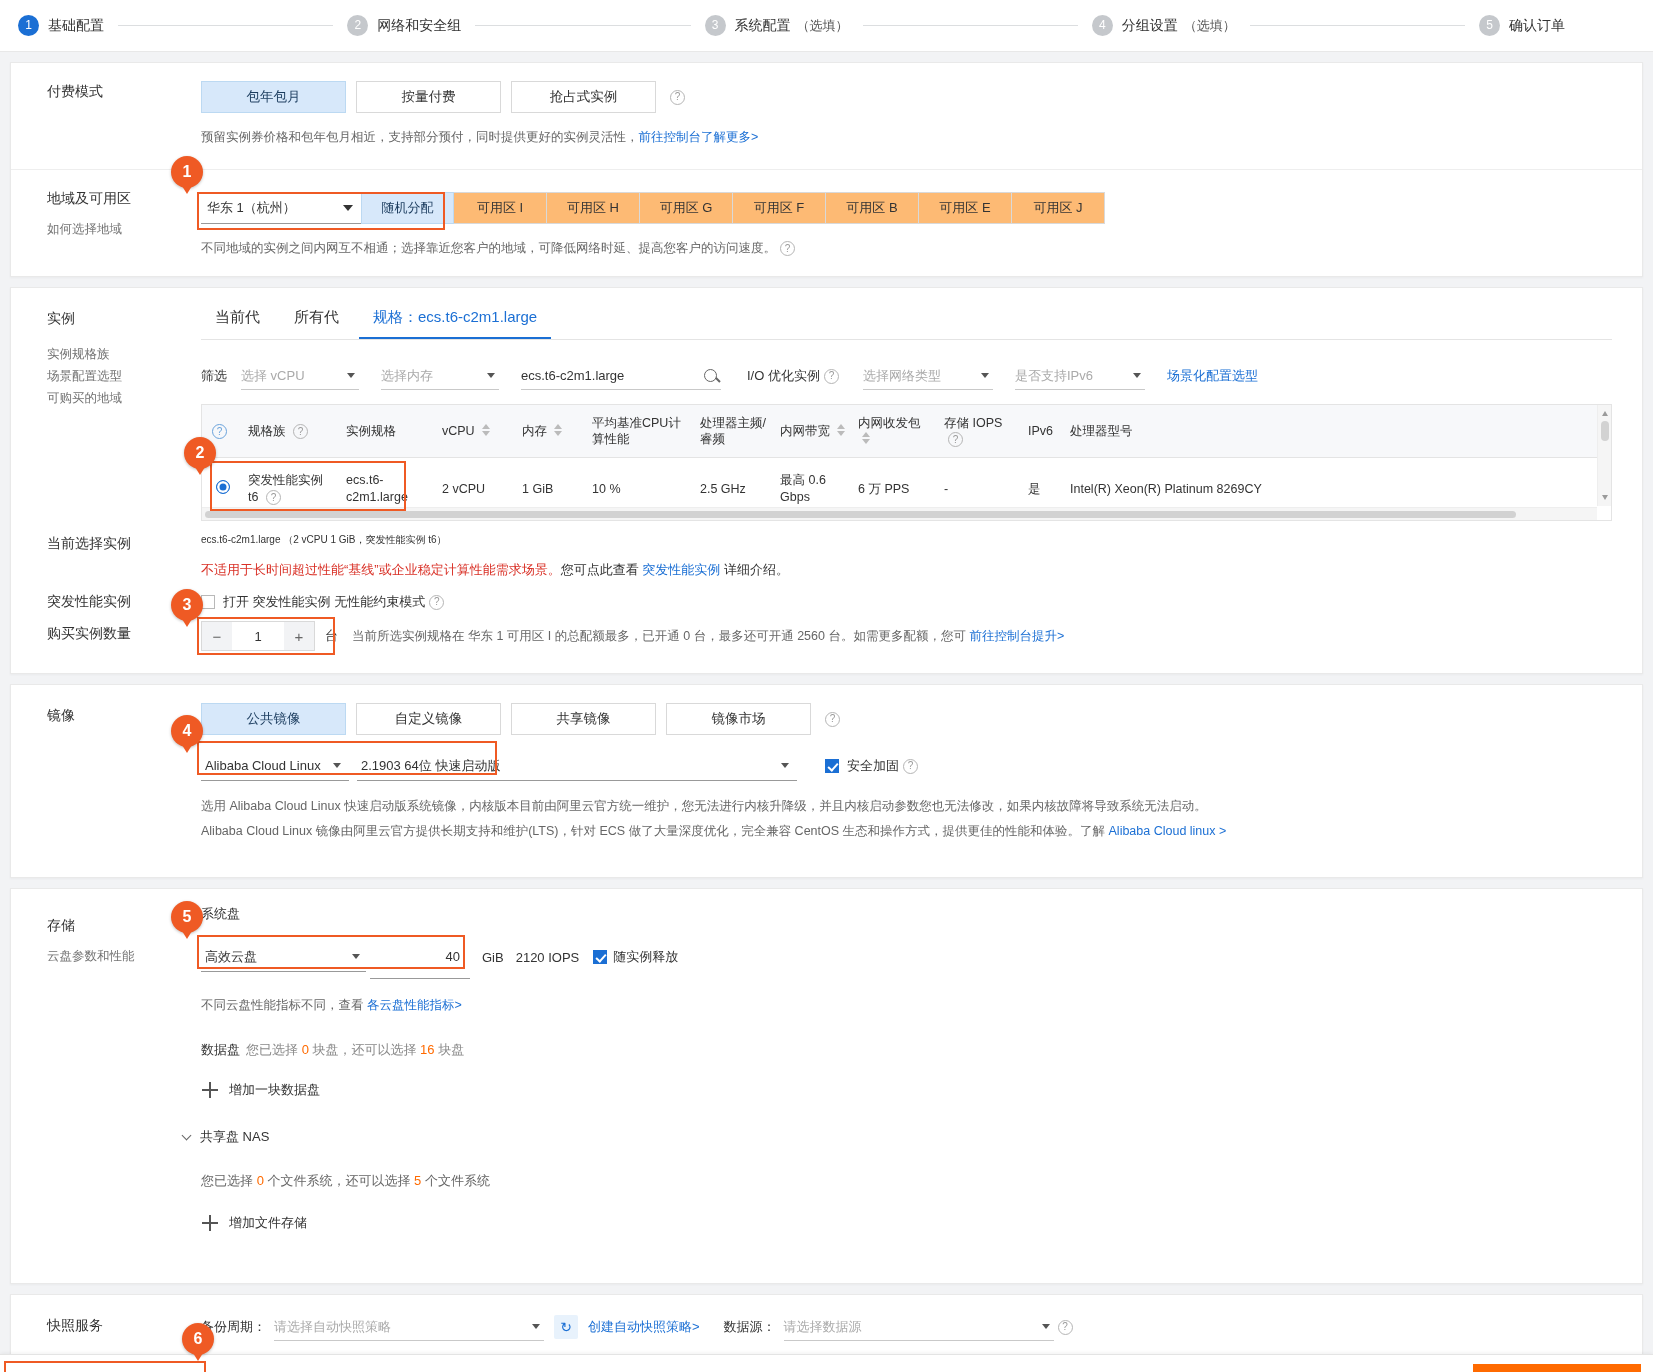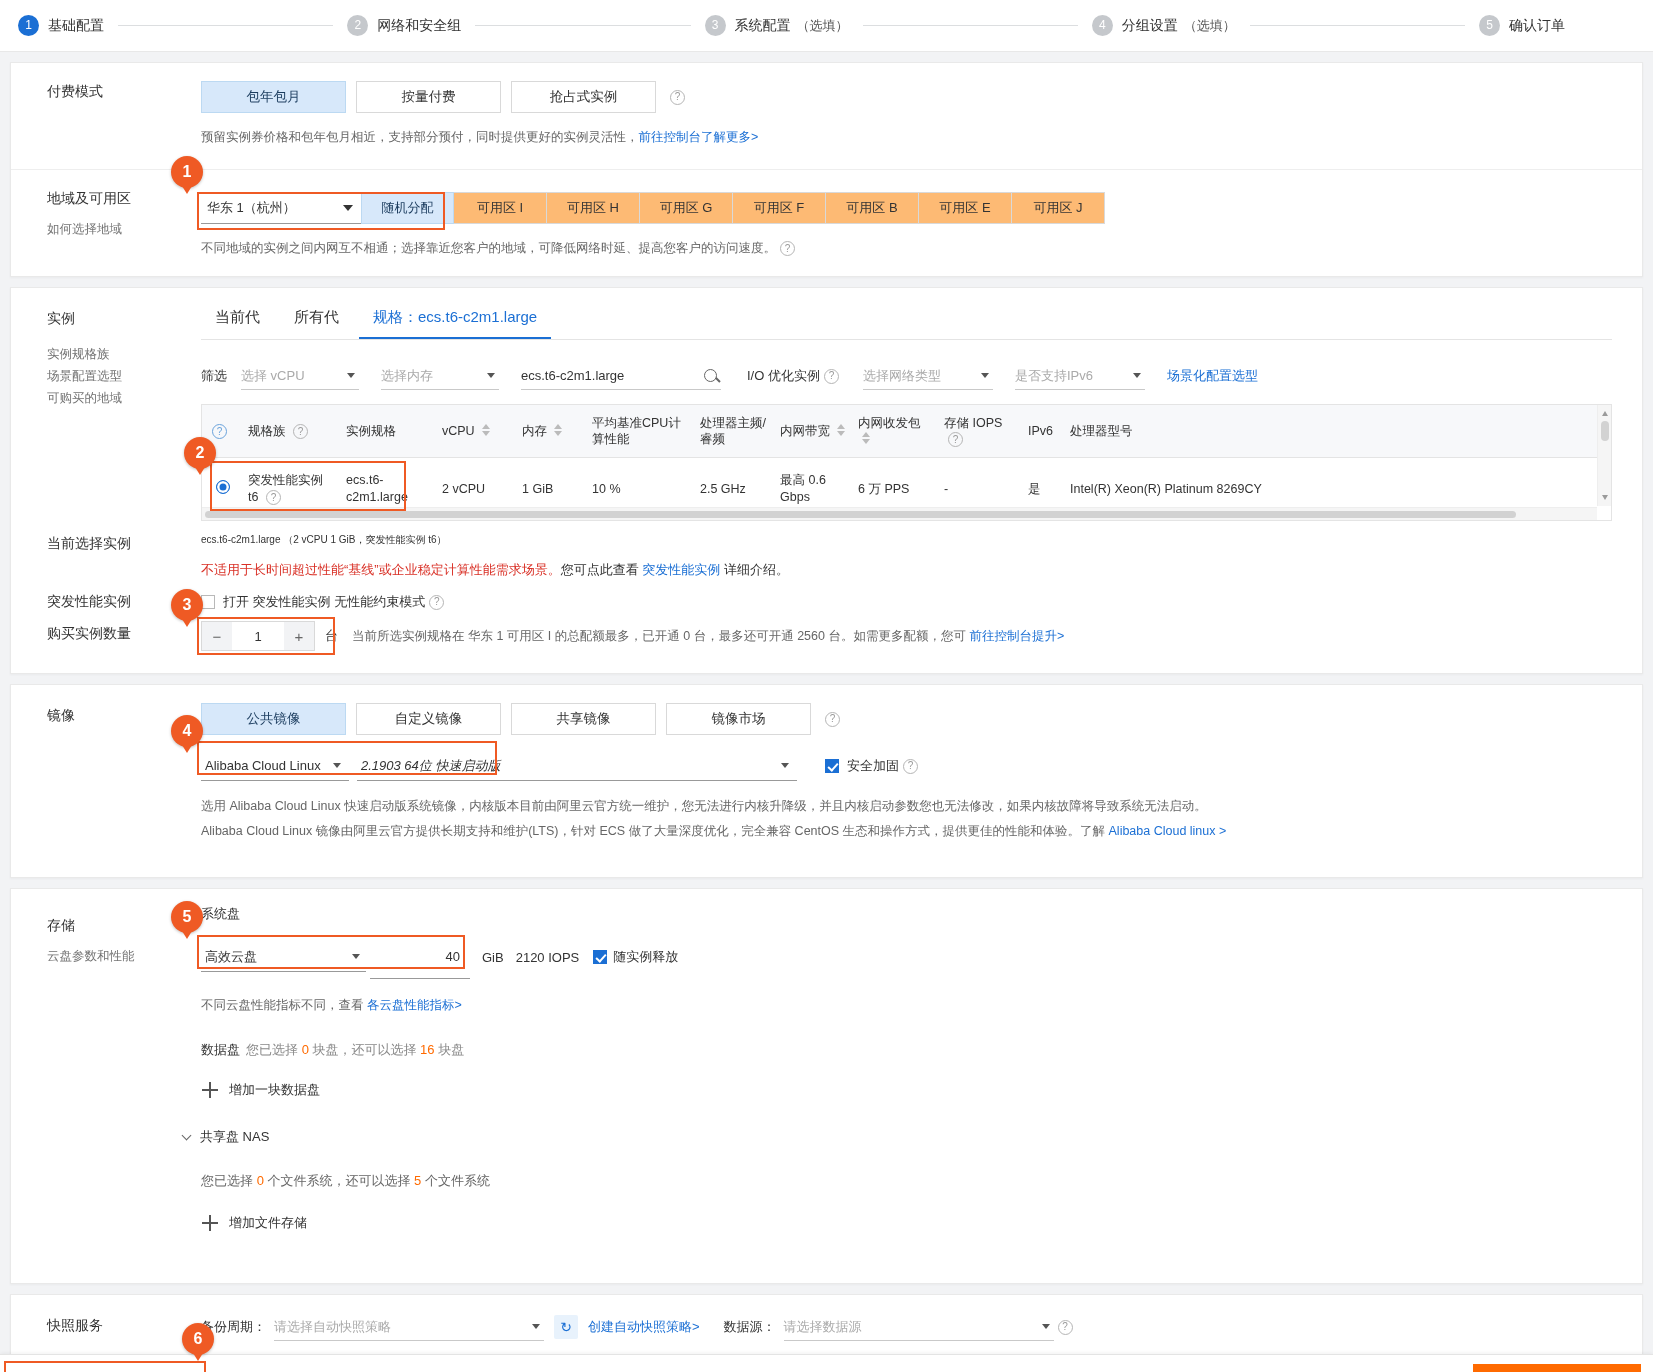--- a/index.html
+++ b/index.html
@@ -172,21 +172,21 @@
   .hl { position: absolute; border: 2px solid #ef5a24; z-index: 30; pointer-events: none; }
 
   
   .img-selects { display: flex; align-items: center; margin-top: 16px; }
   .isel {
     height: 30px; border: none; border-bottom: 1px solid #999; background: #fff;
     display: flex; align-items: center; justify-content: space-between;
     padding: 0 8px 0 4px; font-size: 13px; cursor: pointer;
   }
   .isel.a { width: 148px; }
-  .isel.b { width: 440px; font-style: italic; }
+  .isel.b { width: 440px; }
   .desc { font-size: 12.5px; color: #666; line-height: 23px; margin-top: 14px; }
 
   
   .disk-row { display: flex; align-items: center; margin-top: 12px; }
   .disk-sel {
     width: 165px; height: 30px; border: none; border-bottom: 1px solid #999;
     display: flex; align-items: center; justify-content: space-between; padding: 0 6px 0 4px;
     font-size: 13px; cursor: pointer;
   }
   .disk-size {

